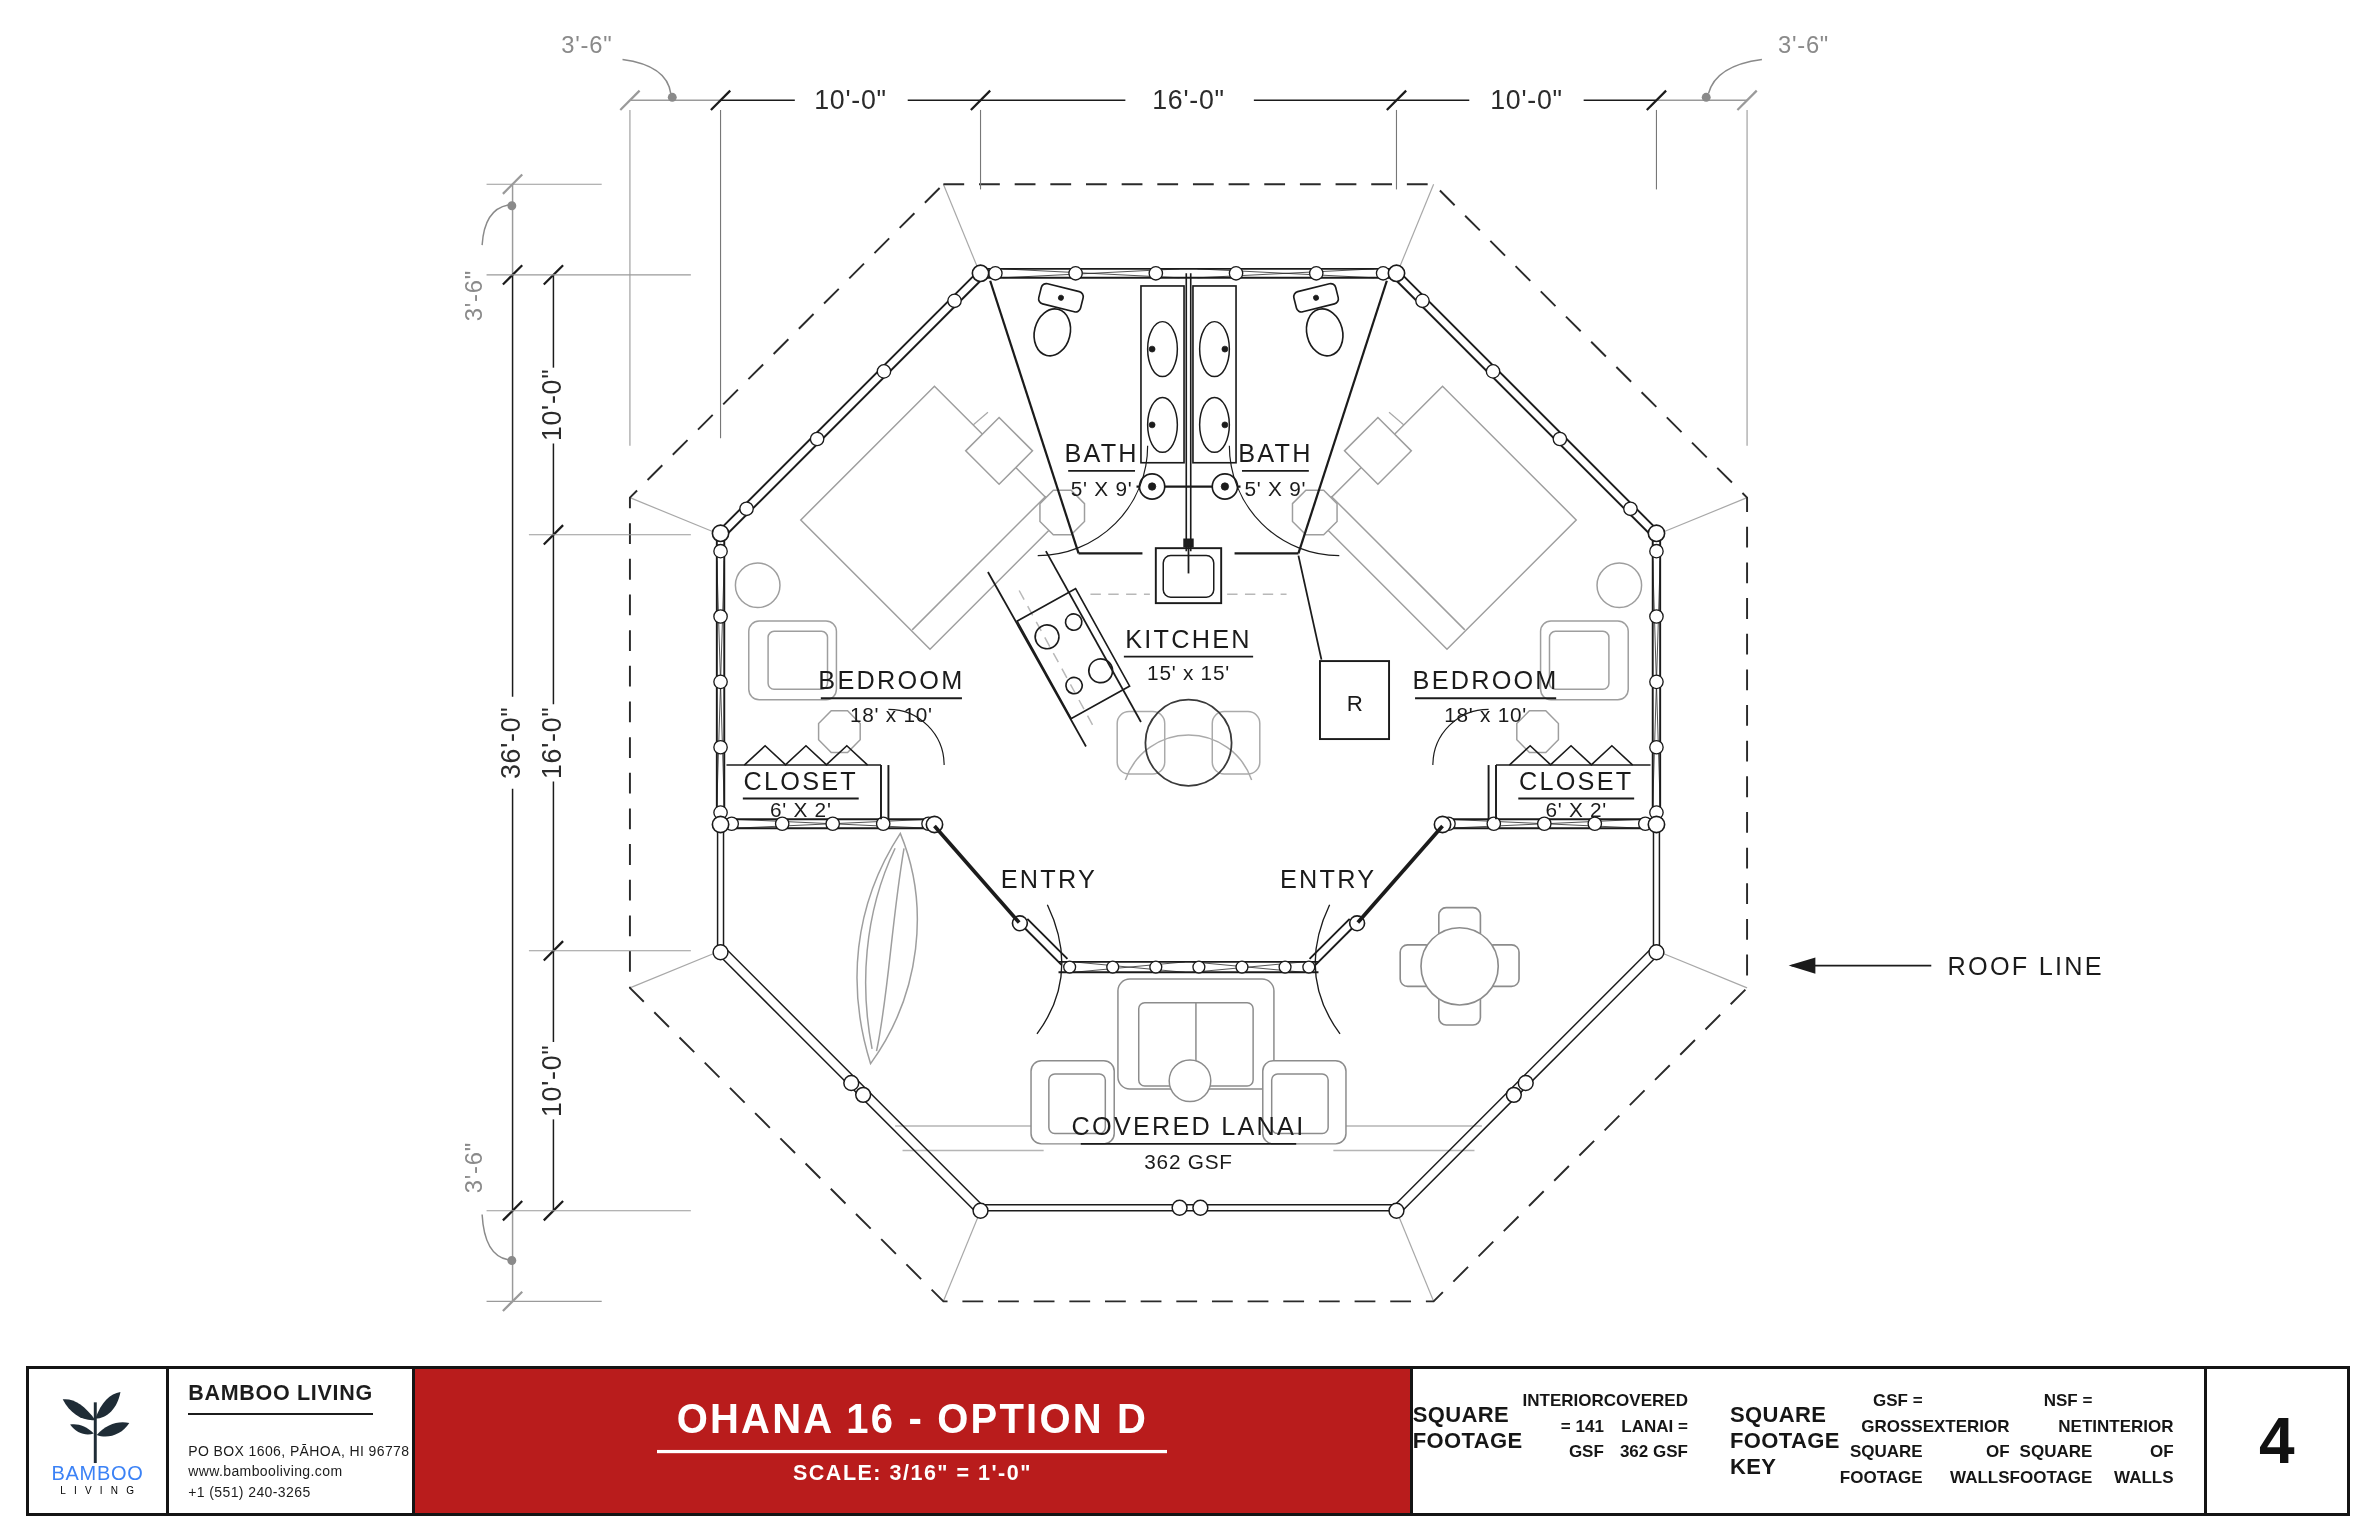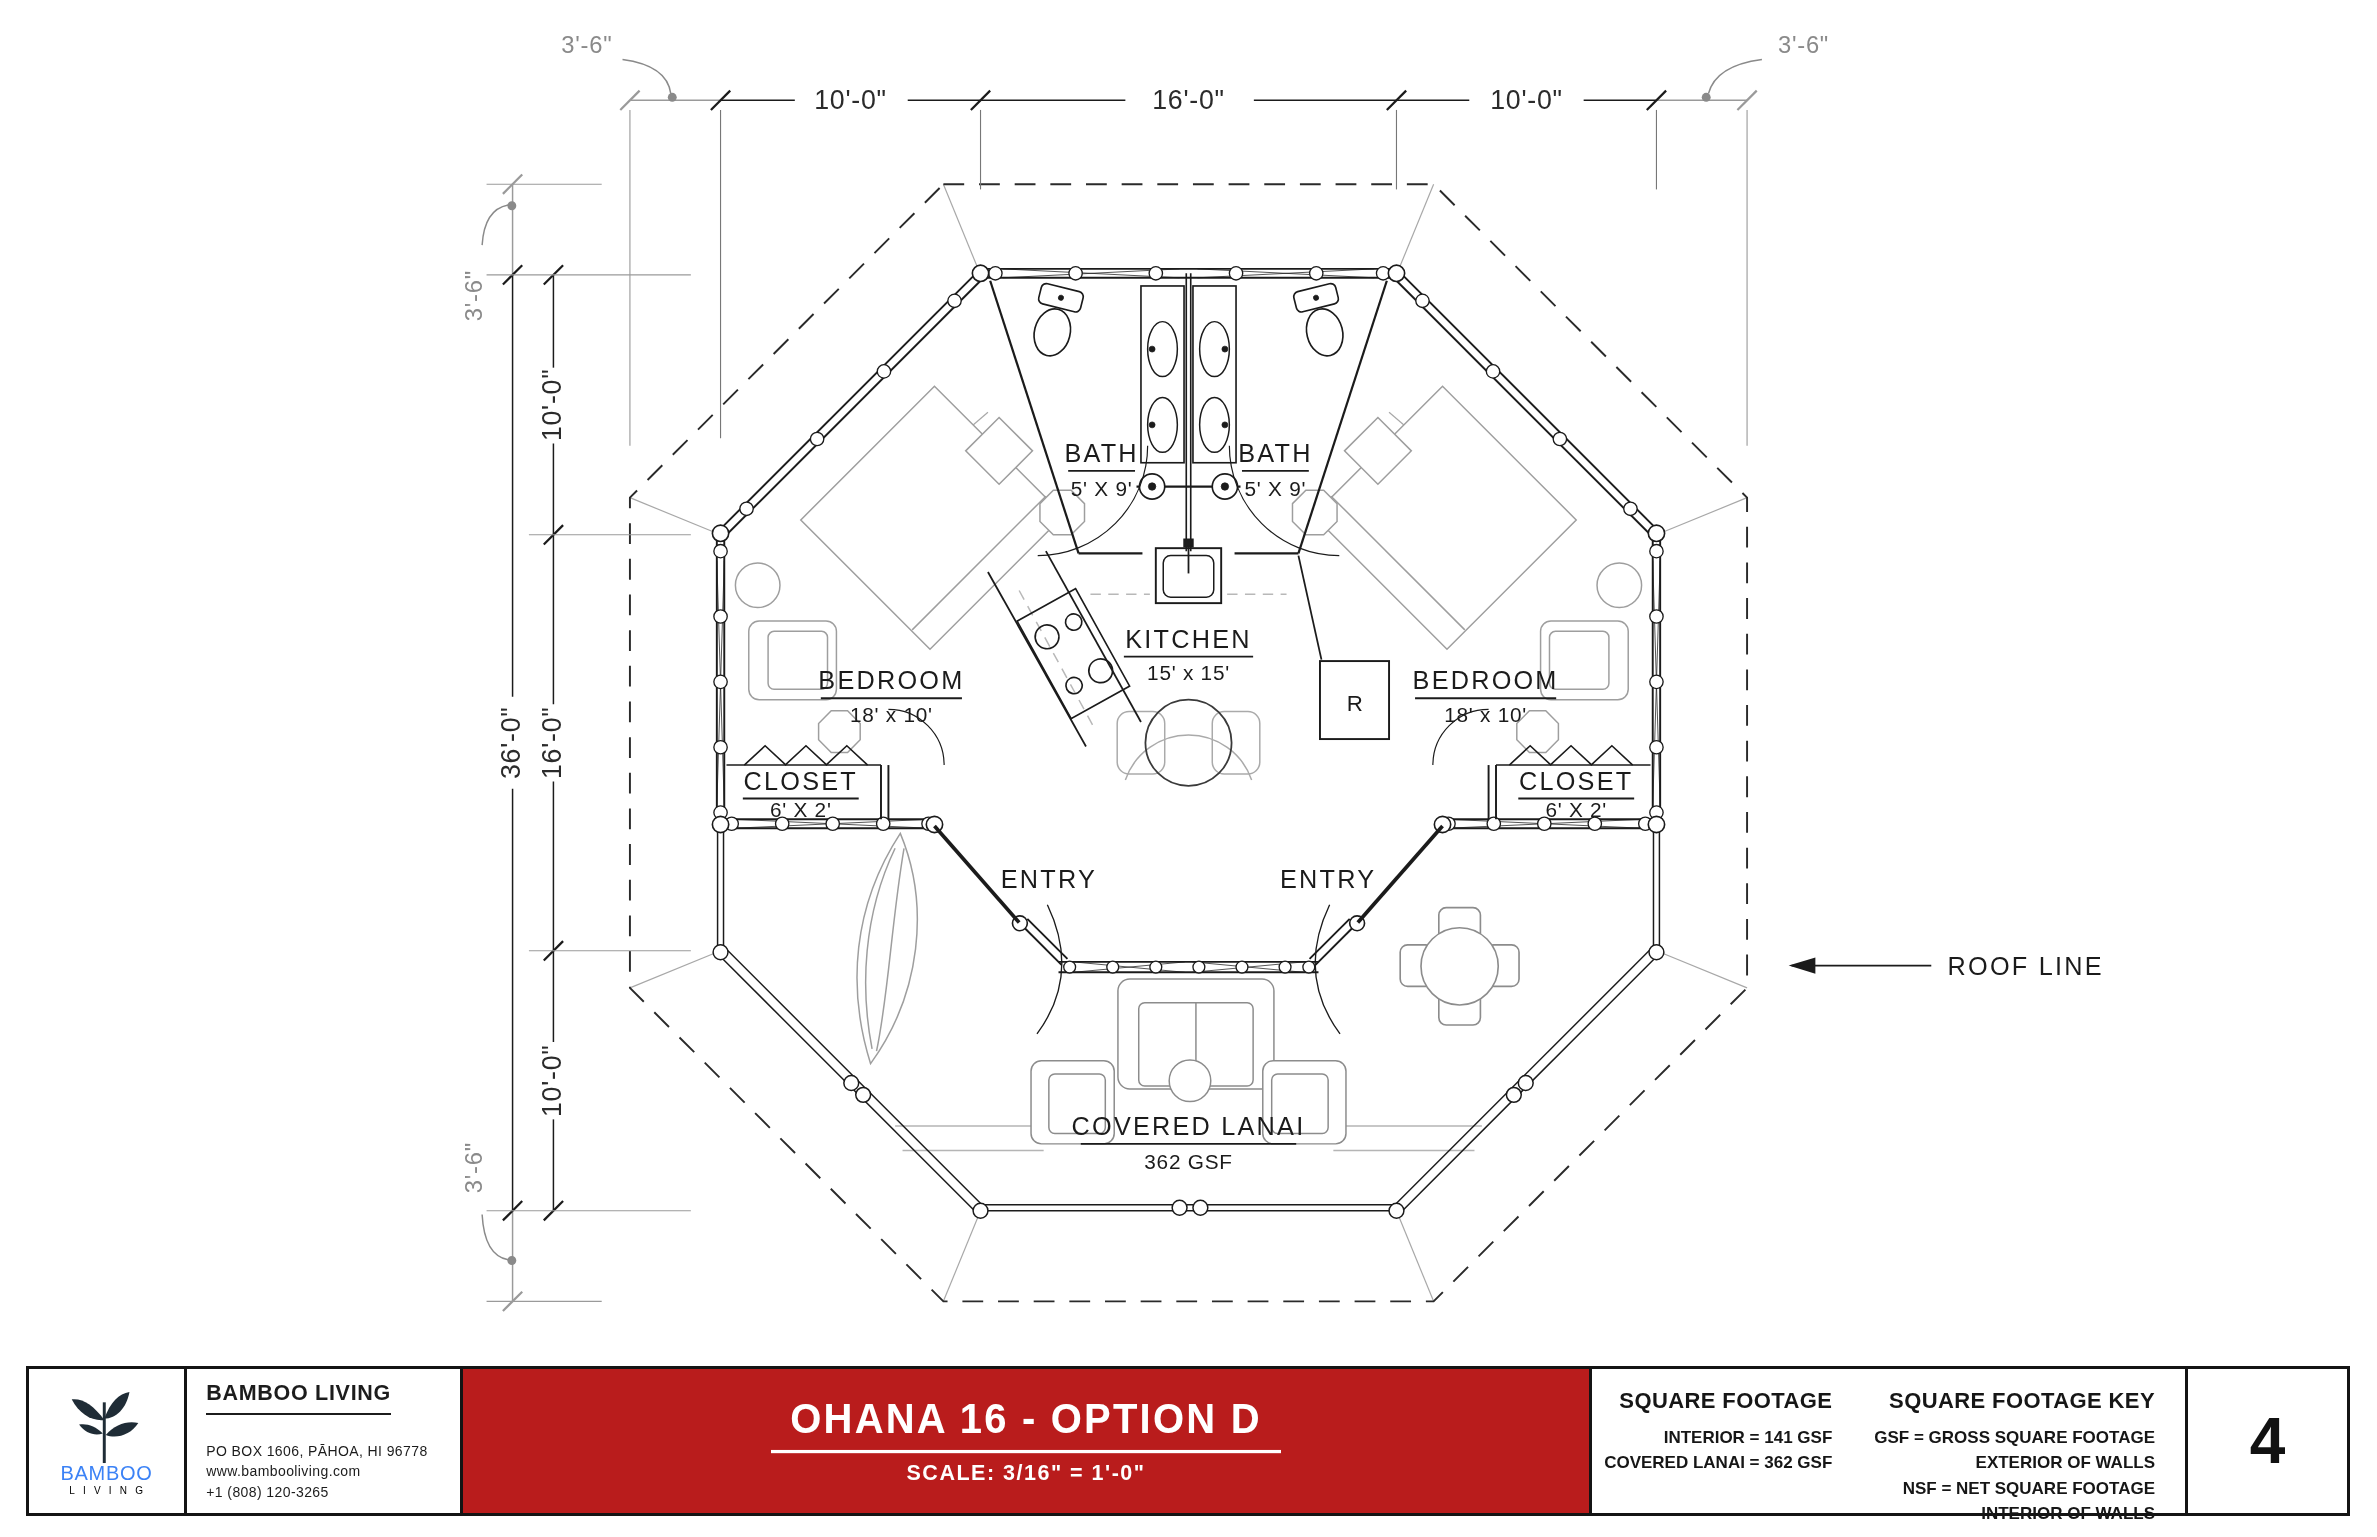--- a/index.html
+++ b/index.html
@@ -24,21 +24,21 @@
   #tb-address .company { font-size:21.5px; font-weight:bold; letter-spacing:0.7px;
     border-bottom:2.2px solid #1c1c1c; display:inline-block; padding-bottom:7px; }
   #tb-address .lines { margin-top:26px; font-size:14px; line-height:1.45; letter-spacing:0.4px; }
   #tb-title { width:1129px; background:#b91c1c; border-right:3px solid #141414;
     display:flex; flex-direction:column; align-items:center; justify-content:center; }
   #tb-title .big { font-size:40px; font-weight:bold; color:#ffffff; letter-spacing:2.2px;
     border-bottom:3.7px solid #ffffff; padding:0 19.3px 7.4px 19.3px; transform:scaleY(1.08); }
   #tb-title .scale { font-size:21.5px; font-weight:bold; color:#ffffff; letter-spacing:1.5px; margin-top:10.4px; }
   #tb-sf { flex:1; border-right:3px solid #141414; display:flex; justify-content:flex-end;
     align-items:flex-start; gap:42px; padding:19.3px 30px 0 0; color:#161616; }
-  .sf-col { display:flex; flex-direction:column; align-items:flex-end; }
+  .sf-col { display:flex; flex-direction:row; align-items:flex-end; }
   .sf-col .hd { font-size:22px; font-weight:bold; letter-spacing:0.4px; margin-bottom:10.4px; }
   .sf-col .ln { font-size:17px; line-height:1.5; font-weight:bold; text-align:right; }
   .sf-col .ln.reg { font-weight:bold; }
   #tb-page { width:159px; display:flex; align-items:center; justify-content:center; }
   #tb-page .num { font-size:64px; font-weight:bold; color:#111; }
 </style>
 </head>
 <body>
 
 <div id="page">
@@ -461,21 +461,21 @@
       </svg>
       <div class="l1">BAMBOO</div>
       <div class="l2">LIVING</div>
     </div>
 
     <div id="tb-address" class="tb-cell">
       <div class="company">BAMBOO LIVING</div>
       <div class="lines">
         <div>PO BOX 1606, PĀHOA, HI 96778</div>
         <div>www.bambooliving.com</div>
-        <div>+1 (808) 120-3265</div>
+        <div>+1 (551) 240-3265</div>
       </div>
     </div>
 
     <div id="tb-title" class="tb-cell">
       <div class="big">OHANA 16 - OPTION D</div>
       <div class="scale">SCALE: 3/16" = 1'-0"</div>
     </div>
 
     <div id="tb-sf" class="tb-cell">
       <div class="sf-col">

